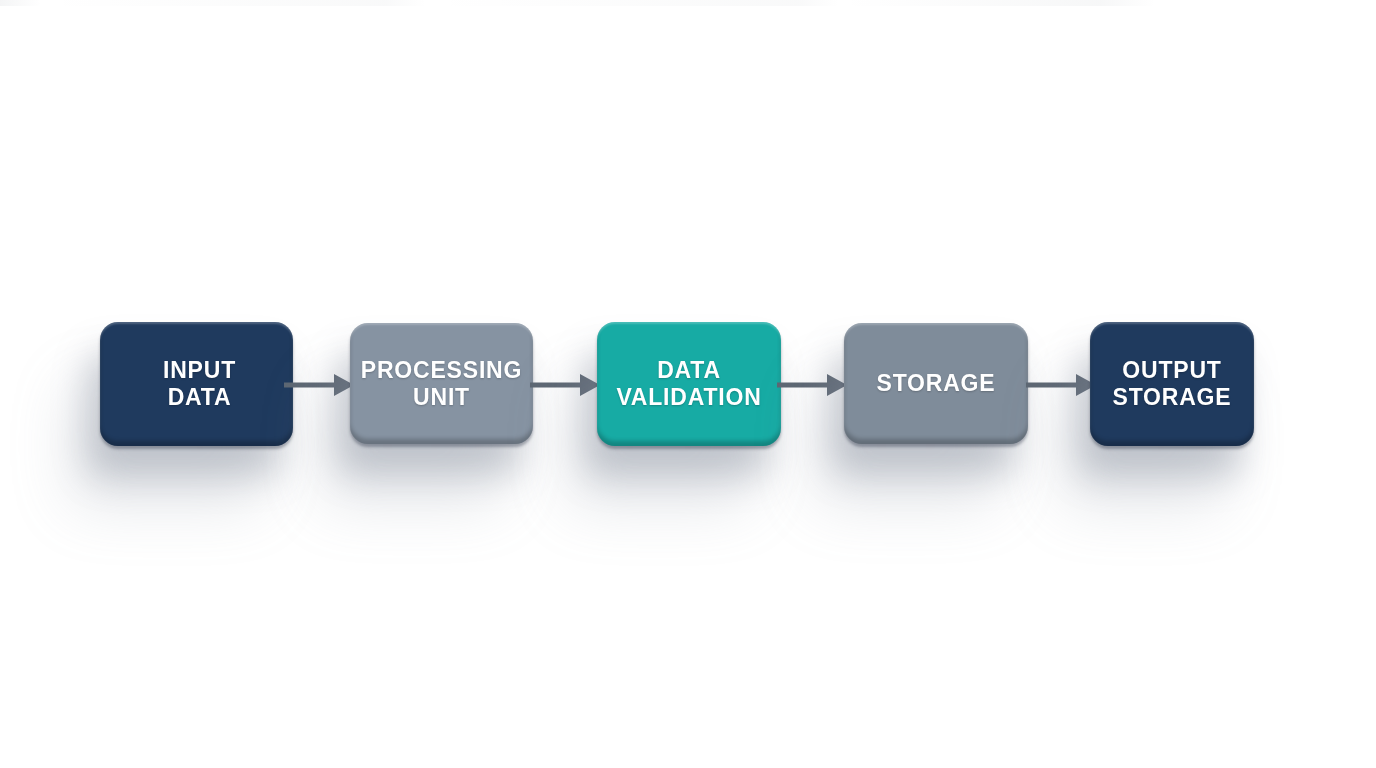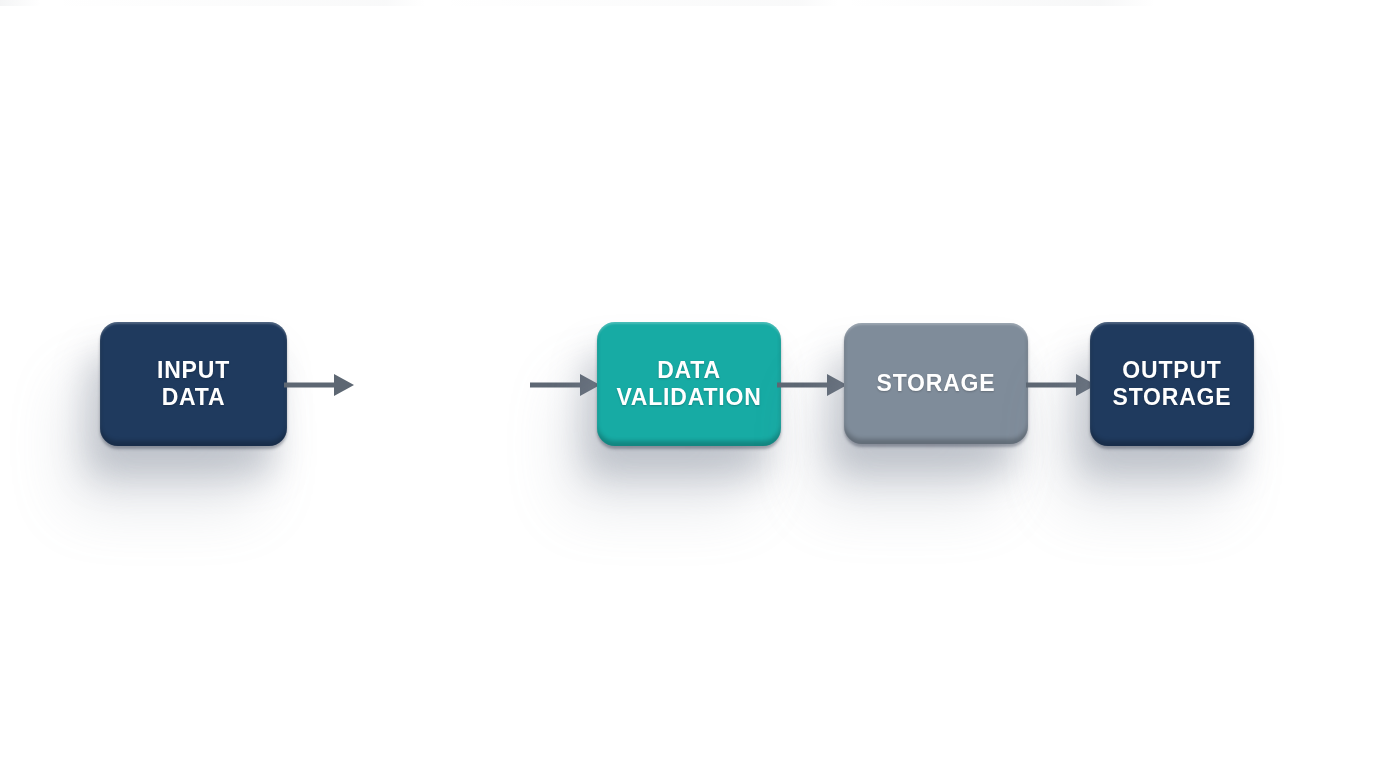--- a/index.html
+++ b/index.html
@@ -45,21 +45,21 @@
   }
   .node .label {
     color: #ffffff;
     font-weight: bold;
     font-size: 23px;
     line-height: 27px;
     letter-spacing: 0.8px;
     text-shadow: 0 1px 2px rgba(0,0,0,0.22);
   }
   .node .label span { display: block; }
-  .n1 { left: 100px;  width: 187px; }
+  .n1 { left: 100px;  width: 187px; padding-left: 6px; }
   .n2 { left: 350px;  width: 183px; top: 323px; height: 121px; }
   .n3 { left: 597px;  width: 184px; }
   .n4 { left: 844px;  width: 184px; top: 323px; height: 121px; }
   .n5 { left: 1090px; width: 164px; }
   .connector {
     position: absolute;
     top: 369px;
     width: 70px;
     height: 32px;
   }
@@ -82,20 +82,26 @@
     </div>
   </div>
 
   <div class="connector c1" style="color: rgb(93, 103, 115);">
     <svg width="70" height="32" viewBox="0 0 70 32">
       <line x1="0" y1="16" x2="52" y2="16" stroke="currentColor" stroke-width="5"></line>
       <polygon points="50,5 70,16 50,27" fill="currentColor"></polygon>
     </svg>
   </div>
 
+  <div class="node n2" style="background-color: rgb(134, 147, 162);">
+    <div class="label">
+      <span>PROCESSING</span>
+      <span>UNIT</span>
+    </div>
+  </div>
 
   <div class="connector c2" style="color: rgb(93, 103, 115);">
     <svg width="70" height="32" viewBox="0 0 70 32">
       <line x1="0" y1="16" x2="52" y2="16" stroke="currentColor" stroke-width="5"></line>
       <polygon points="50,5 70,16 50,27" fill="currentColor"></polygon>
     </svg>
   </div>
 
   <div class="node n3" style="background-color: rgb(23, 171, 164);">
     <div class="label">

